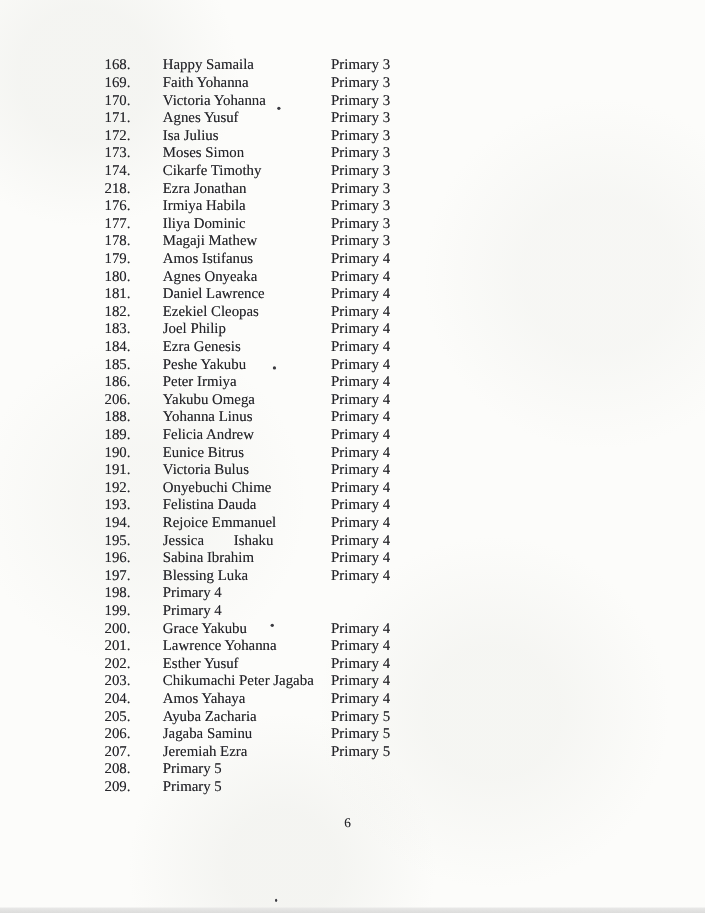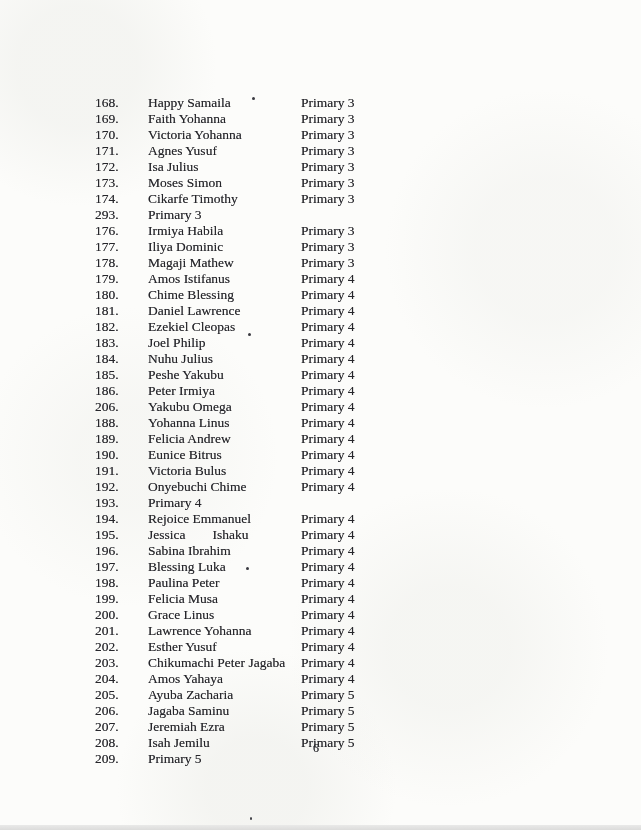--- a/index.html
+++ b/index.html
@@ -21,21 +21,20 @@
       radial-gradient(circle at 70% 78%, rgba(210,212,204,0.16) 0 60px, rgba(0,0,0,0) 160px),
       radial-gradient(circle at 40% 95%, rgba(208,210,202,0.18) 0 50px, rgba(0,0,0,0) 140px);
     font-family: "Liberation Serif", "DejaVu Serif", serif;
     color: #26262b;
   }
   .roster {
     position: absolute;
     left: 95px;
     top: 51px;
     width: 320px;
-    margin-top: 44px;
   }
   .row {
     display: flex;
     height: 16px;
     line-height: 16px;
     font-size: 13.5px;
     text-shadow: 0 0 0.5px rgba(42,42,48,0.55);
     white-space: pre;
   }
   .cell-no    { width: 53px;  flex: none; }
@@ -110,21 +109,22 @@
         <span class="cell-grade">Primary 3</span>
       </div>
 
       <div class="row">
         <span class="cell-no">174.</span>
         <span class="cell-name">Cikarfe Timothy</span>
         <span class="cell-grade">Primary 3</span>
       </div>
 
       <div class="row">
-        <span class="cell-no">293.</span>
+        <span class="cell-no">218.</span>
+        <span class="cell-name">Ezra Jonathan</span>
         <span class="cell-grade">Primary 3</span>
       </div>
 
       <div class="row">
         <span class="cell-no">176.</span>
         <span class="cell-name">Irmiya Habila</span>
         <span class="cell-grade">Primary 3</span>
       </div>
 
       <div class="row">
@@ -140,21 +140,21 @@
       </div>
 
       <div class="row">
         <span class="cell-no">179.</span>
         <span class="cell-name">Amos Istifanus</span>
         <span class="cell-grade">Primary 4</span>
       </div>
 
       <div class="row">
         <span class="cell-no">180.</span>
-        <span class="cell-name">Chime Blessing</span>
+        <span class="cell-name">Agnes Onyeaka</span>
         <span class="cell-grade">Primary 4</span>
       </div>
 
       <div class="row">
         <span class="cell-no">181.</span>
         <span class="cell-name">Daniel Lawrence</span>
         <span class="cell-grade">Primary 4</span>
       </div>
 
       <div class="row">
@@ -164,21 +164,21 @@
       </div>
 
       <div class="row">
         <span class="cell-no">183.</span>
         <span class="cell-name">Joel Philip</span>
         <span class="cell-grade">Primary 4</span>
       </div>
 
       <div class="row">
         <span class="cell-no">184.</span>
-        <span class="cell-name">Nuhu Julius</span>
+        <span class="cell-name">Ezra Genesis</span>
         <span class="cell-grade">Primary 4</span>
       </div>
 
       <div class="row">
         <span class="cell-no">185.</span>
         <span class="cell-name">Peshe Yakubu</span>
         <span class="cell-grade">Primary 4</span>
       </div>
 
       <div class="row">
@@ -218,20 +218,21 @@
       </div>
 
       <div class="row">
         <span class="cell-no">192.</span>
         <span class="cell-name">Onyebuchi Chime</span>
         <span class="cell-grade">Primary 4</span>
       </div>
 
       <div class="row">
         <span class="cell-no">193.</span>
+        <span class="cell-name">Felistina Dauda</span>
         <span class="cell-grade">Primary 4</span>
       </div>
 
       <div class="row">
         <span class="cell-no">194.</span>
         <span class="cell-name">Rejoice Emmanuel</span>
         <span class="cell-grade">Primary 4</span>
       </div>
 
       <div class="row">
@@ -247,33 +248,31 @@
       </div>
 
       <div class="row">
         <span class="cell-no">197.</span>
         <span class="cell-name">Blessing Luka</span>
         <span class="cell-grade">Primary 4</span>
       </div>
 
       <div class="row">
         <span class="cell-no">198.</span>
-        <span class="cell-name">Paulina Peter</span>
         <span class="cell-grade">Primary 4</span>
       </div>
 
       <div class="row">
         <span class="cell-no">199.</span>
-        <span class="cell-name">Felicia Musa</span>
         <span class="cell-grade">Primary 4</span>
       </div>
 
       <div class="row">
         <span class="cell-no">200.</span>
-        <span class="cell-name">Grace Linus</span>
+        <span class="cell-name">Grace Yakubu</span>
         <span class="cell-grade">Primary 4</span>
       </div>
 
       <div class="row">
         <span class="cell-no">201.</span>
         <span class="cell-name">Lawrence Yohanna</span>
         <span class="cell-grade">Primary 4</span>
       </div>
 
       <div class="row">
@@ -307,21 +306,20 @@
       </div>
 
       <div class="row">
         <span class="cell-no">207.</span>
         <span class="cell-name">Jeremiah Ezra</span>
         <span class="cell-grade">Primary 5</span>
       </div>
 
       <div class="row">
         <span class="cell-no">208.</span>
-        <span class="cell-name">Isah Jemilu</span>
         <span class="cell-grade">Primary 5</span>
       </div>
 
       <div class="row">
         <span class="cell-no">209.</span>
         <span class="cell-grade">Primary 5</span>
       </div>
     </div>
 
   <div class="page-number">6</div>

